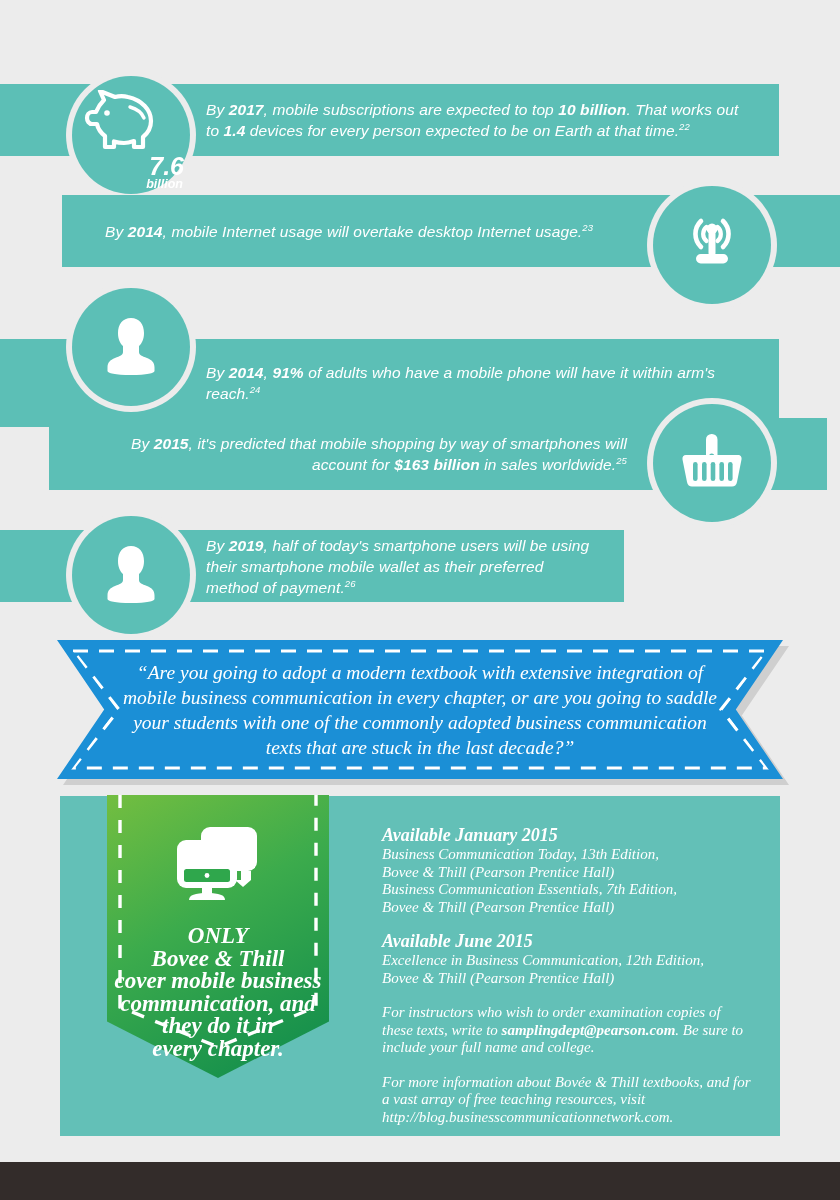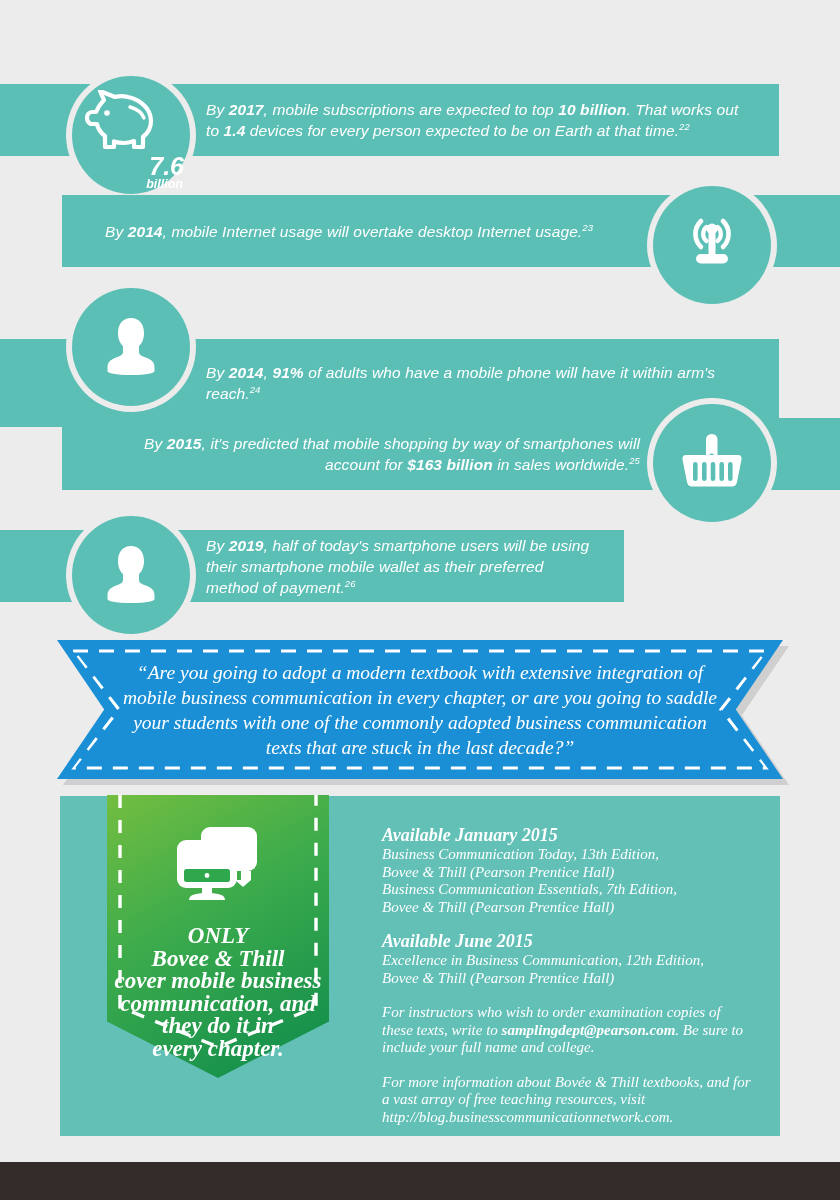--- a/index.html
+++ b/index.html
@@ -173,21 +173,21 @@
     <div class="circle" style="left:72px;top:-20px;width:118px;height:118px;">
       <span>
         <svg width="56" height="62" viewBox="0 0 56 62">
           <path d="M28 4 C19.5 4 15 10.5 15 19 C15 25 17 29.5 20 32 L20 38 C20 41 17 42 12 44 C7 46 4.5 48.5 4.5 53.5 L4.5 57 C4.5 59 12 61 28 61 C44 61 51.5 59 51.5 57 L51.5 53.5 C51.5 48.5 49 46 44 44 C39 42 36 41 36 38 L36 32 C39 29.5 41 25 41 19 C41 10.5 36.5 4 28 4 Z" fill="#ffffff"></path>
         </svg>
       </span>
     </div>
   </div>
 
   <div class="stat-row" style="top:418px;height:76px;">
-    <div class="bar" style="left:62px;top:0;width:778px;height:72px;padding-left:43px;padding-right:200px;justify-content:flex-end;">
+    <div class="bar" style="left:49px;top:0;width:778px;height:72px;padding-left:43px;padding-right:200px;justify-content:flex-end;">
       <div class="bar-text" style="text-align:right;">
         <span>By </span><b>2015</b><span>, it's predicted that mobile shopping by way of smartphones will account for </span><b>$163 billion</b><span> in sales worldwide.</span><sup>25</sup>
       </div>
     </div>
     <div class="circle" style="left:653px;top:-14px;width:118px;height:118px;">
       <span>
         <svg width="64" height="62" viewBox="0 0 64 62">
           <rect x="26" y="4" width="11.5" height="28" rx="5.5" fill="#ffffff"></rect>
           <circle cx="31.7" cy="26" r="2.6" fill="#5cbfb6"></circle>
           <path d="M6 25 L58 25 C60.5 25 62 27 61.5 29.5 L57 52 C56.5 55 54.5 56.5 52 56.5 L12 56.5 C9.5 56.5 7.5 55 7 52 L2.5 29.5 C2 27 3.5 25 6 25 Z" fill="#ffffff"></path>

